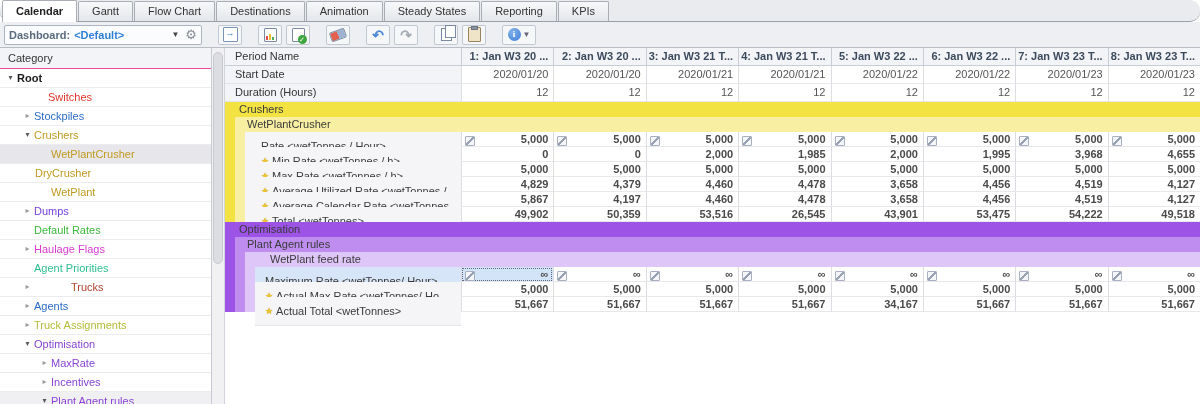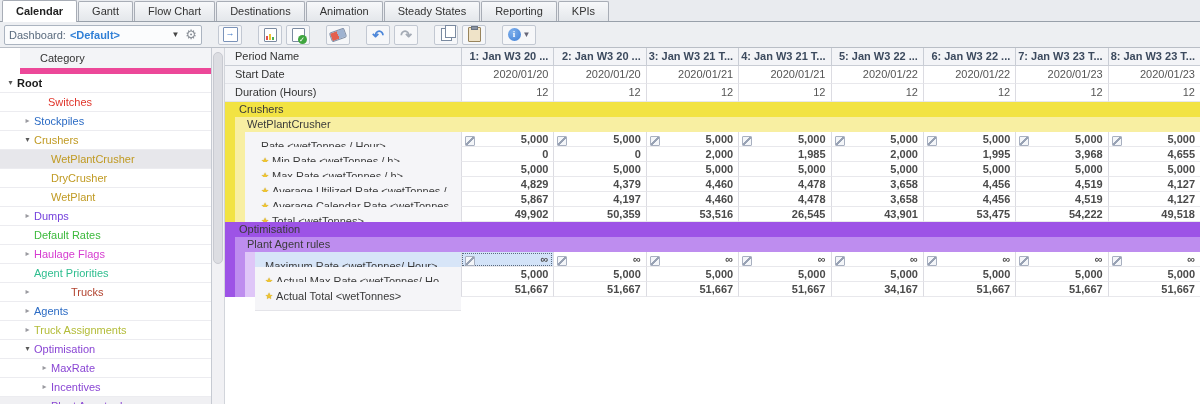--- a/index.html
+++ b/index.html
@@ -1,24 +1,24 @@
 <!DOCTYPE html>
 <html><head>
 <meta charset="utf-8">
 <style>
   html,body{margin:0;padding:0;background:#fff;}
   body{width:1200px;height:404px;overflow:hidden;font-family:"Liberation Sans",sans-serif;font-size:11px;color:#333;position:relative;}
   
-  .tab-bar{height:22px;background:#E9EBEF;border-bottom:1px solid #98A0AA;display:flex;align-items:flex-end;padding-left:2px;box-sizing:border-box;}
+  .tab-bar{height:22px;background:#E9EBEF;border-bottom:1px solid #98A0AA;display:flex;align-items:flex-end;padding-left:2px;box-sizing:border-box;border-radius:10px;}
   .tab{height:19px;line-height:19px;padding:0 13px;border:1px solid #A8ADB6;border-bottom:none;background:linear-gradient(#F7F8FA,#E4E7EB);margin-right:1px;border-radius:2px 2px 0 0;color:#333;cursor:default;}
   .tab.active{background:#FFF;height:21px;line-height:21px;margin-bottom:-1px;font-weight:bold;color:#222;position:relative;z-index:2;}
   
   .toolbar{height:26px;background:#EDEFF2;border-bottom:1px solid #B9BEC6;display:flex;align-items:center;padding:0 4px;box-sizing:border-box;gap:4px;}
   .combo{display:flex;align-items:center;border:1px solid #ABB4C0;background:#FBFCFD;height:20px;width:198px;padding:0 4px;box-sizing:border-box;border-radius:2px;}
-  .combo .dlabel{font-weight:normal;color:#5A6B7E;margin-right:4px;}
+  .combo .dlabel{font-weight:bold;color:#5A6B7E;margin-right:4px;}
   .combo .dvalue{font-weight:bold;color:#2F7FD6;flex:1;}
   .combo .caret{color:#444;font-size:8px;margin:0 6px 0 2px;}
   .gear{color:#8A9098;font-size:13px;line-height:13px;}
   .tbtn{width:24px;height:20px;border:1px solid #C2C8D2;border-radius:2px;background:#F6F7F9;display:flex;align-items:center;justify-content:center;position:relative;box-sizing:border-box;}
   .tbtn.wide{width:34px;gap:2px;}
   .tgap{width:8px;}
   .ic-export{width:13px;height:13px;border:1px solid #7A92B8;background:#fff;color:#3E78C8;font-weight:bold;font-size:9px;line-height:11px;text-align:center;border-radius:1px;}
   .ic-pagebase{width:11px;height:12px;border:1px solid #7A8AA0;background:#fff;position:relative;border-radius:1px;}
   .ic-bars i{position:absolute;bottom:1px;display:block;width:2px;background:#50B050;}
   .ic-bars i.b1{left:1px;height:4px;background:#E05050;}
@@ -31,21 +31,21 @@
   .ic-copy{width:9px;height:11px;border:1px solid #7A8AA0;background:#fff;position:relative;}
   .ic-copy:before{content:"";position:absolute;left:3px;top:-4px;width:9px;height:11px;border:1px solid #7A8AA0;background:#fff;}
   .ic-paste{width:11px;height:13px;border:1px solid #98845C;background:#EFE3C8;position:relative;border-radius:1px;}
   .ic-paste:before{content:"";position:absolute;left:2px;top:-2px;width:5px;height:2px;background:#8A93A2;border:1px solid #6A7482;}
   .ic-info{width:13px;height:13px;border-radius:50%;background:radial-gradient(circle at 35% 30%,#7FB0EC,#3F7FD6);color:#fff;font-weight:bold;font-size:9px;line-height:13px;text-align:center;font-family:"Liberation Serif",serif;}
   .caret-sm{color:#667;font-size:8px;}
   
   .main{position:absolute;top:48px;left:0;right:0;bottom:0;display:flex;}
   
   .sidebar{width:212px;border-right:1px solid #C6CAD2;box-sizing:border-box;position:relative;background:#fff;}
-  .side-head{height:20px;line-height:20px;background:#F3F4F7;border-bottom:6px solid #ec4899;padding-left:20px;color:#333;margin-left:20px;}
+  .side-head{height:20px;line-height:20px;background:#F3F4F7;border-bottom:1px solid #ec4899;padding-left:8px;color:#333;}
   .tree{position:relative;}
   .guide{position:absolute;top:0;bottom:0;width:1px;background:#E4E4EA;}
   .tree-row{height:18px;line-height:18px;display:flex;align-items:center;border-bottom:1px solid #ECECF0;position:relative;background:#fff;}
   .tree-row.selected{background:#E7E7EB;}
   .tree-row.highlight{background:#F0F0F3;}
   .arrow{width:13px;text-align:center;font-size:8px;color:#5A5A5A;flex:none;}
   .arrow.closed{color:#9A9AA0;}
   .tree-label{white-space:nowrap;}
   .scrollbar{width:12px;background:#F1F1F4;border-right:1px solid #D2D5DB;position:relative;flex:none;}
   .thumb{position:absolute;left:1px;right:1px;top:4px;height:210px;background:#DCDDE2;border:1px solid #C8CAD1;border-radius:5px;}
@@ -153,21 +153,21 @@
           <span class="tree-label" style="color: rgb(43, 107, 196);">Stockpiles</span>
         </div>
         <div class="tree-row" style="padding-left: 21px;">
           <span class="arrow">▾</span>
           <span class="tree-label" style="color: rgb(192, 154, 34);">Crushers</span>
         </div>
         <div class="tree-row selected" style="padding-left: 38px;">
           <span class="arrow"></span>
           <span class="tree-label" style="color: rgb(192, 154, 34);">WetPlantCrusher</span>
         </div>
-        <div class="tree-row" style="padding-left: 38px;">
+        <div class="tree-row" style="padding-left: 22px;">
           <span class="arrow"></span>
           <span class="tree-label" style="color: rgb(192, 154, 34);">DryCrusher</span>
         </div>
         <div class="tree-row" style="padding-left: 38px;">
           <span class="arrow"></span>
           <span class="tree-label" style="color: rgb(192, 154, 34);">WetPlant</span>
         </div>
         <div class="tree-row" style="padding-left: 21px;">
           <span class="arrow closed">▸</span>
           <span class="tree-label" style="color: rgb(116, 64, 220);">Dumps</span>
@@ -353,20 +353,25 @@
         <div class="vcell"><span>54,222</span></div>
         <div class="vcell"><span>49,518</span></div>
       </div>
       <div class="trow grow">
         <div class="gfill" style="background: rgb(157, 83, 230); padding-left: 14px;">Optimisation</div>
       </div>
       <div class="trow grow">
         <div class="band" style="background: rgb(157, 83, 230);"></div>
         <div class="gfill" style="background: rgb(190, 141, 239); padding-left: 12px;">Plant Agent rules</div>
       </div>
+      <div class="trow grow">
+        <div class="band" style="background: rgb(157, 83, 230);"></div>
+        <div class="band" style="background: rgb(190, 141, 239);"></div>
+        <div class="gfill" style="background: rgb(223, 198, 248); padding-left: 25px;">WetPlant feed rate</div>
+      </div>
       <div class="trow drow">
         <div class="band" style="background: rgb(157, 83, 230);"></div>
         <div class="band" style="background: rgb(190, 141, 239);"></div>
         <div class="band" style="background: rgb(223, 198, 248);"></div>
         <div class="lcell selhead" style="width: 206px; padding-left: 10px;">
           <span>Maximum Rate &lt;wetTonnes/ Hour&gt;</span>
         </div>
         <div class="vcell sel"><span class="fico"></span><span>∞</span></div>
         <div class="vcell"><span class="fico"></span><span>∞</span></div>
         <div class="vcell"><span class="fico"></span><span>∞</span></div>

